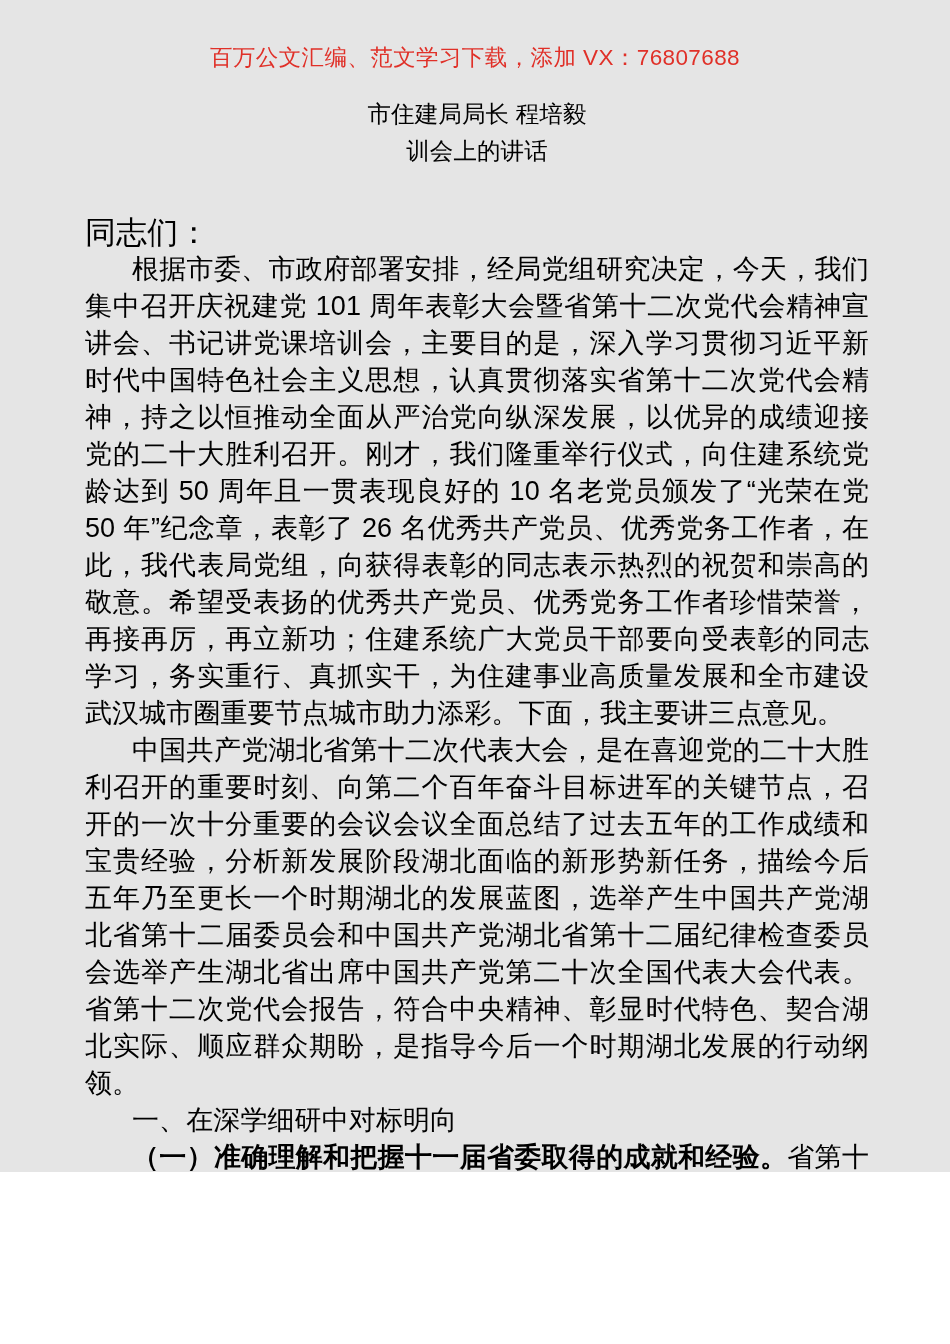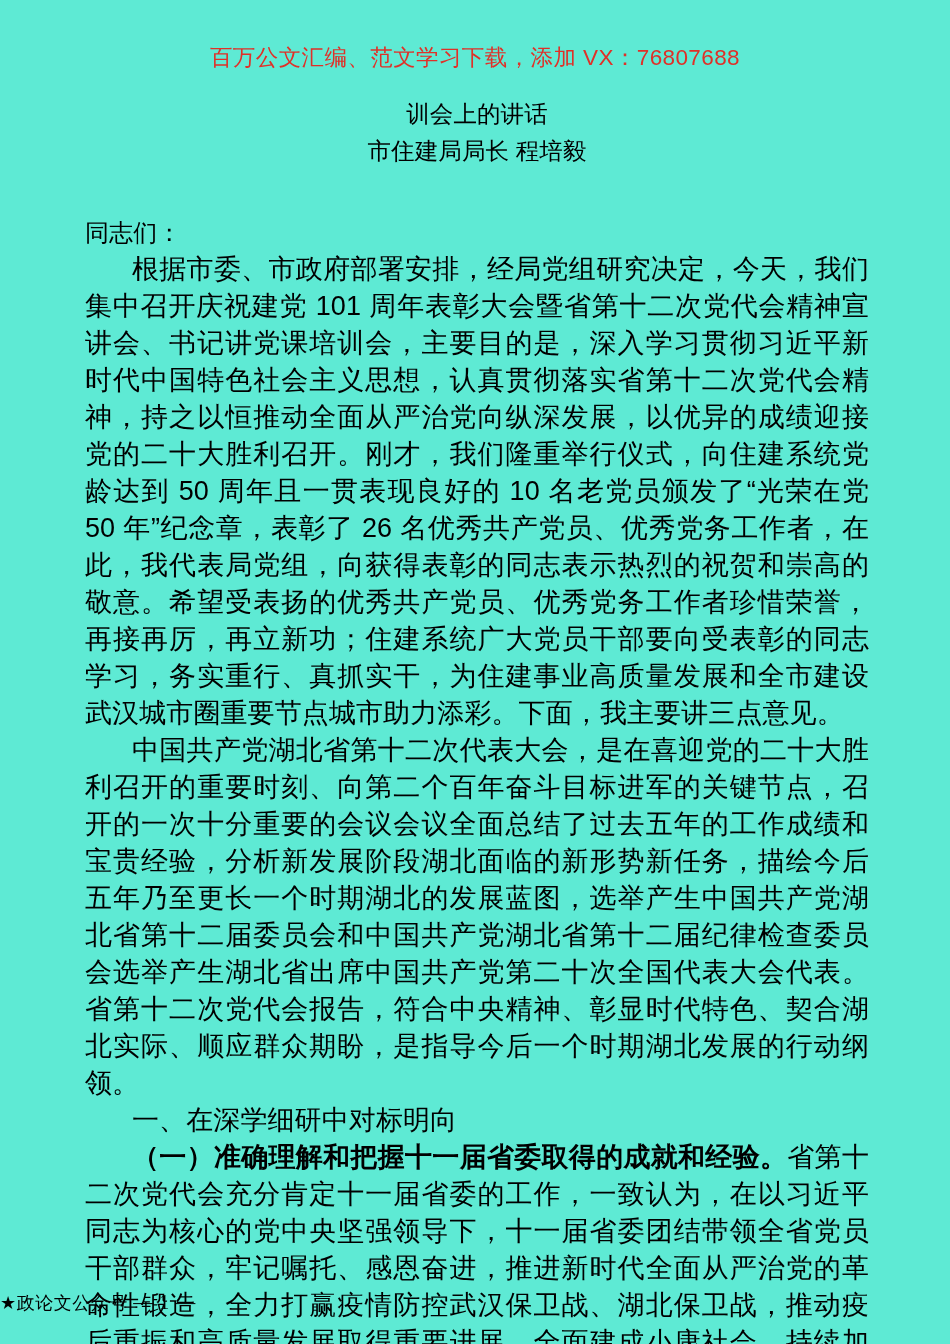--- a/index.html
+++ b/index.html
@@ -7,22 +7,22 @@
     padding: 0;
     background: #ffffff;
   }
   body {
     font-family: "Liberation Sans", "DejaVu Sans", sans-serif;
     color: #000000;
   }
   .page {
     position: relative;
     width: 950px;
-    height: 1344px;
-    background: #5eead4;
+    height: 1172px;
+    background: #e5e5e5;
     overflow: hidden;
     box-sizing: border-box;
   }
   .watermark {
     position: absolute;
     top: 42px;
     left: 0;
     width: 950px;
     text-align: center;
     color: #e03028;
@@ -47,21 +47,21 @@
     text-align-last: center;
     letter-spacing: 0.1px;
   }
   .title-sub {
     font-size: 23.5px;
     line-height: 37px;
     text-align: center;
     letter-spacing: 0.1px;
   }
   .salutation {
-    font-size: 24px;
+    font-size: 31px;
     line-height: 37px;
     margin-top: 44px;
     letter-spacing: 0.1px;
   }
   p.para {
     margin: 0;
     font-size: 27px;
     line-height: 37px;
     text-align: justify;
     text-justify: inter-ideograph;
@@ -94,22 +94,22 @@
 </head>
 <body>
 
 <div class="page">
 
   <div class="watermark">百万公文汇编、范文学习下载，添加 VX：76807688</div>
 
   <div class="doc-body">
 
     <div class="title-block">
+      <div class="title-sub">市住建局局长 程培毅</div>
       <div class="title-sub">训会上的讲话</div>
-      <div class="title-sub">市住建局局长 程培毅</div>
     </div>
 
     <div class="salutation">同志们：</div>
 
     <p class="para">根据市委、市政府部署安排，经局党组研究决定，今天，我们集中召开庆祝建党 101 周年表彰大会暨省第十二次党代会精神宣讲会、书记讲党课培训会，主要目的是，深入学习贯彻习近平新时代中国特色社会主义思想，认真贯彻落实省第十二次党代会精神，持之以恒推动全面从严治党向纵深发展，以优异的成绩迎接党的二十大胜利召开。刚才，我们隆重举行仪式，向住建系统党龄达到 50 周年且一贯表现良好的 10 名老党员颁发了“光荣在党 50 年”纪念章，表彰了 26 名优秀共产党员、优秀党务工作者，在此，我代表局党组，向获得表彰的同志表示热烈的祝贺和崇高的敬意。希望受表扬的优秀共产党员、优秀党务工作者珍惜荣誉，再接再厉，再立新功；住建系统广大党员干部要向受表彰的同志学习，务实重行、真抓实干，为住建事业高质量发展和全市建设武汉城市圈重要节点城市助力添彩。下面，我主要讲三点意见。</p>
 
     <p class="para">中国共产党湖北省第十二次代表大会，是在喜迎党的二十大胜利召开的重要时刻、向第二个百年奋斗目标进军的关键节点，召开的一次十分重要的会议会议全面总结了过去五年的工作成绩和宝贵经验，分析新发展阶段湖北面临的新形势新任务，描绘今后五年乃至更长一个时期湖北的发展蓝图，选举产生中国共产党湖北省第十二届委员会和中国共产党湖北省第十二届纪律检查委员会选举产生湖北省出席中国共产党第二十次全国代表大会代表。省第十二次党代会报告，符合中央精神、彰显时代特色、契合湖北实际、顺应群众期盼，是指导今后一个时期湖北发展的行动纲领。</p>
 
     <p class="para">一、在深学细研中对标明向</p>
 

